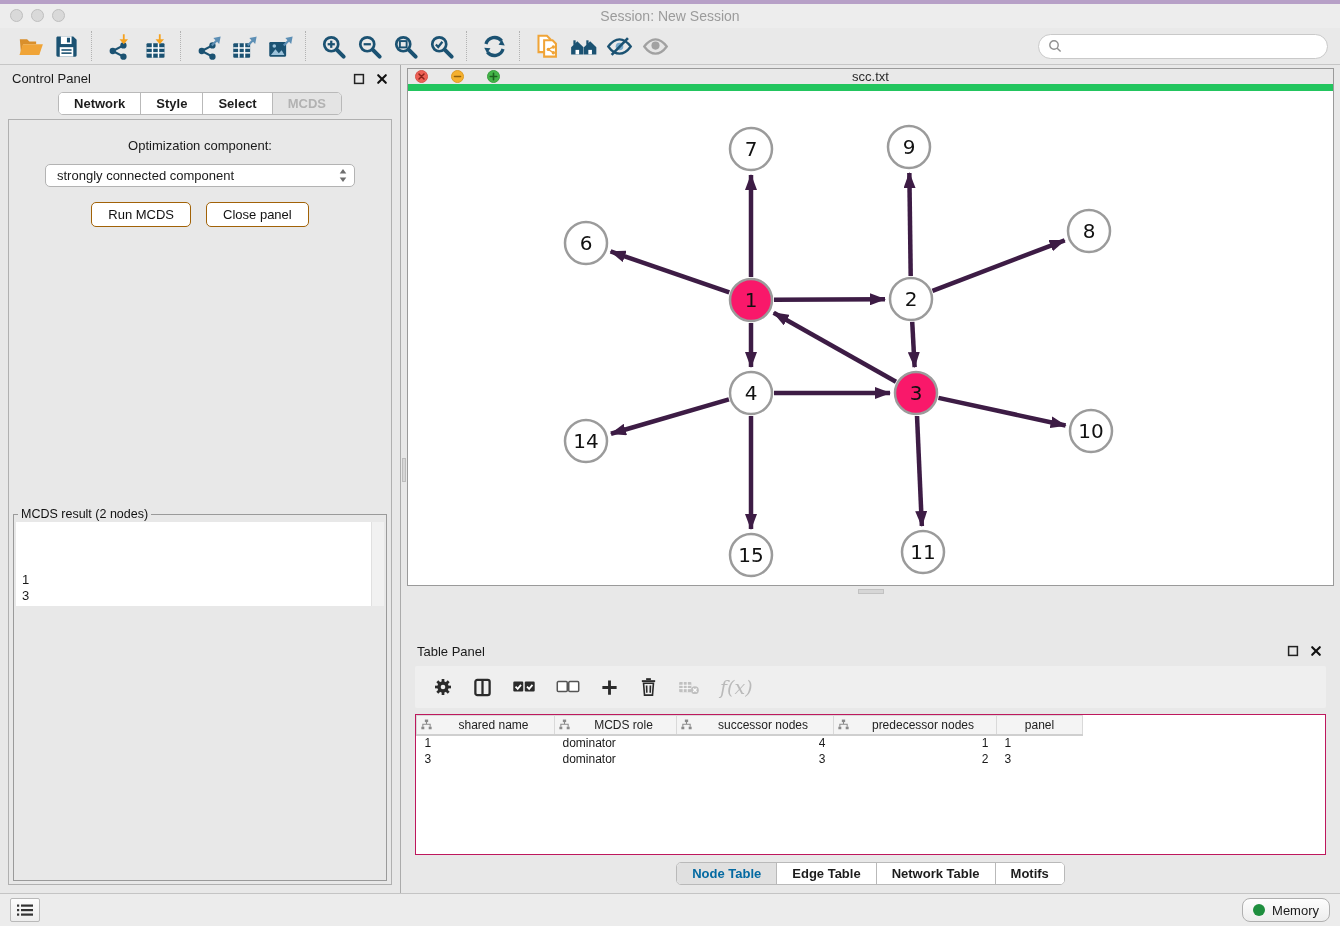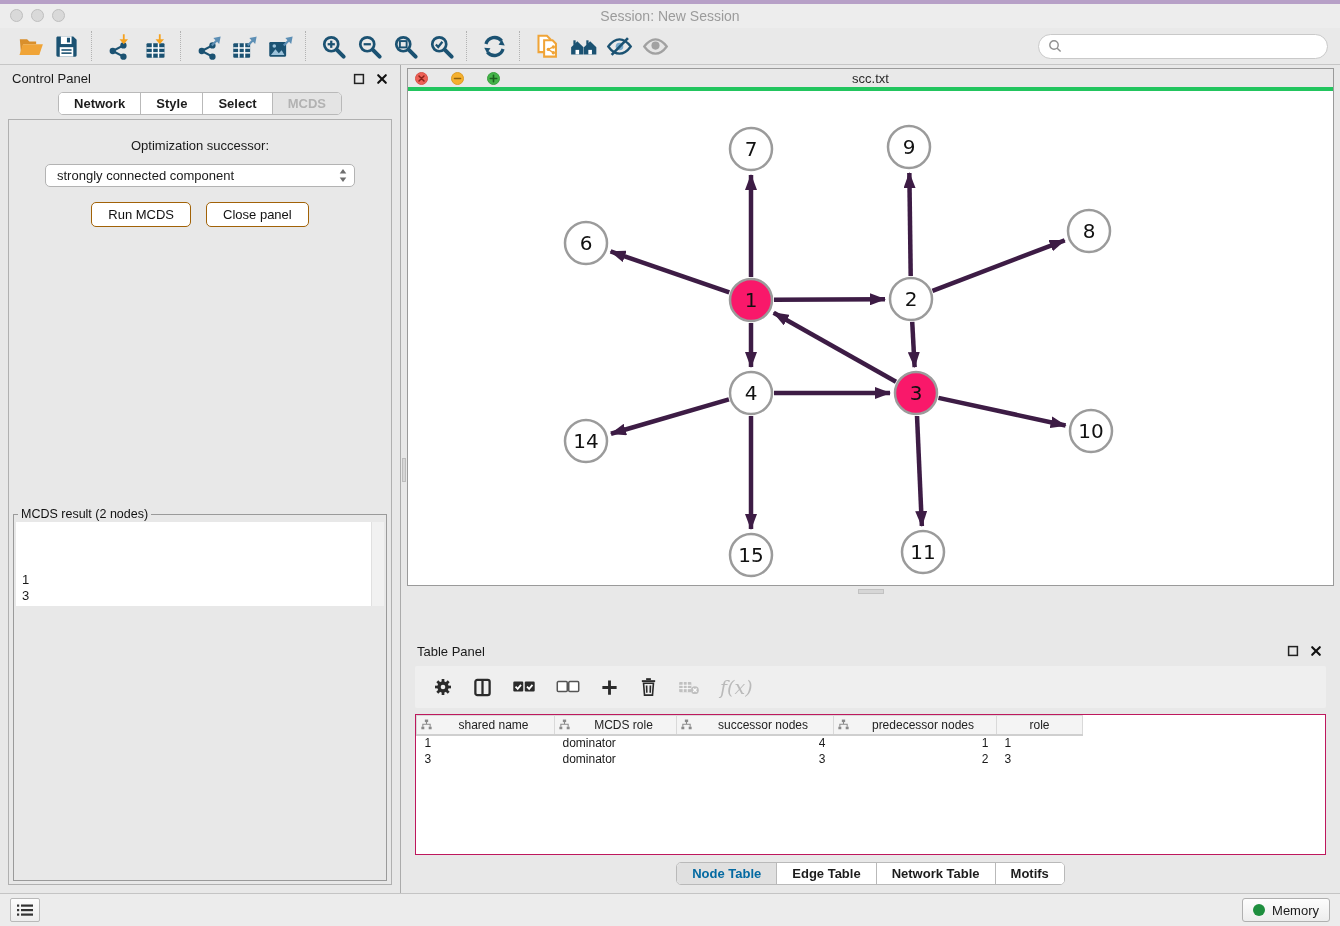--- a/index.html
+++ b/index.html
@@ -76,21 +76,21 @@
   .vsplit { width:7px; flex:none; background:#e8e8e8; border-left:1px solid #ababab;
             position:relative; }
   .vhandle { position:absolute; top:393px; left:1px; width:4px; height:24px;
              background:#d6d6d6; border:1px solid #bdbdbd; }
 
   
   .right-col { flex:1; display:flex; flex-direction:column; min-width:0;
                background:#e8e8e8; padding:3px 6px 0 0; }
   .net-window { flex:none; height:518px; border:1px solid #9a9a9a; background:#fff;
                 display:flex; flex-direction:column; }
-  .nw-titlebar { height:22px; flex:none; background:#e9e9e9; border-bottom:4px solid #22c55e;
+  .nw-titlebar { height:22px; flex:none; background:#e9e9e9; border-bottom:7px solid #22c55e;
                  position:relative; display:flex; align-items:center; padding:0 7px;gap:16px; }
   .tl { width:13px; height:13px; border-radius:50%; margin-right:7px;
         display:flex; align-items:center; justify-content:center; }
   .tl svg { width:9px; height:9px; }
   .tl.red   { background:#ee6156; border:1px solid #d8534a; }
   .tl.yel   { background:#f5b02e; border:1px solid #dd9c26; }
   .tl.grn   { background:#44b449; border:1px solid #3aa03f; }
   .nw-title { position:absolute; left:0; right:0; text-align:center; font-size:13px; color:#2a2a2a; }
   .nw-canvas { flex:1; position:relative; background:#fff; }
   .nw-canvas svg.graph { position:absolute; inset:0; }
@@ -126,21 +126,21 @@
   .tp-tabs-row { flex:none; height:26px; display:flex; justify-content:center;
                  align-items:center; margin:5px 0 7px 0; }
   .tp-tabs-row .tab.active { color:#0369a1; background:#e0e0e0; }
 
   
   .statusbar { height:33px; flex:none; background:#ececec; border-top:1px solid #c4c4c4;
                display:flex; align-items:center; padding:0 10px; }
   .sb-btn { width:30px; height:24px; border:1px solid #b9b9b9; border-radius:2px;
             background:linear-gradient(#fdfdfd,#ededed); display:flex;
             align-items:center; justify-content:center; }
-  .memory-btn { margin-left:auto; height:24px; border:1px solid #b0b0b0; border-radius:3px;
+  .memory-btn { margin-left:auto; height:24px; border:1px solid #b0b0b0; border-radius:8px;
                 background:linear-gradient(#fdfdfd,#ededed); display:flex; align-items:center;
                 gap:7px; padding:0 10px; font-size:13px; }
   .mem-dot { width:12px; height:12px; border-radius:50%; }
 
   .disabled { opacity:.9; }
 </style>
 </head>
 <body>
 
 <div class="app">
@@ -346,21 +346,21 @@
       </div>
       <div class="ctabs-row">
         <div class="tabgroup" id="control-tabs">
             <span class="tab">Network</span>
             <span class="tab">Style</span>
             <span class="tab">Select</span>
             <span class="tab active">MCDS</span>
           </div>
       </div>
       <div class="cp-content">
-        <div class="opt-label">Optimization successor:</div>
+        <div class="opt-label">Optimization component:</div>
         <div class="combo">
           <span>strongly connected component</span>
           <span class="chev">
             <svg viewBox="0 0 10 17" width="10" height="17">
                 <path d="M5 2 8.3 6.4H1.7z" fill="#6e6e6e"></path>
                 <path d="M5 15 1.7 10.6h6.6z" fill="#6e6e6e"></path>
               </svg>
           </span>
         </div>
         <div class="btn-row">
@@ -624,21 +624,21 @@
                             <rect x="8.4" y="8.4" width="3.2" height="2.8"></rect>
                           </g>
                           <path d="M6 3.4v2.4M2 8.4V5.8h8v2.6" fill="none" stroke="#8a8a8a" stroke-width="1.1"></path>
                         </svg>
                       </span>
                       <span class="th-label">predecessor nodes</span>
                     </div>
                   </th>
                   <th style="width: 86px;">
                     <div class="th-inner">
-                      <span class="th-label">role</span>
+                      <span class="th-label">panel</span>
                     </div>
                   </th>
                 </tr>
               </thead>
               <tbody>
                 <tr>
                   <td class="al-l">1</td>
                   <td class="al-l">dominator</td>
                   <td class="al-r">4</td>
                   <td class="al-r">1</td>

